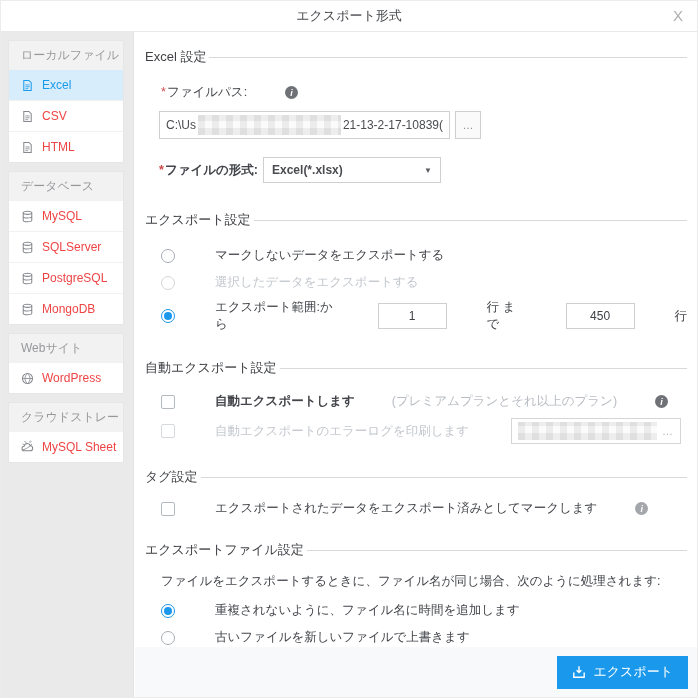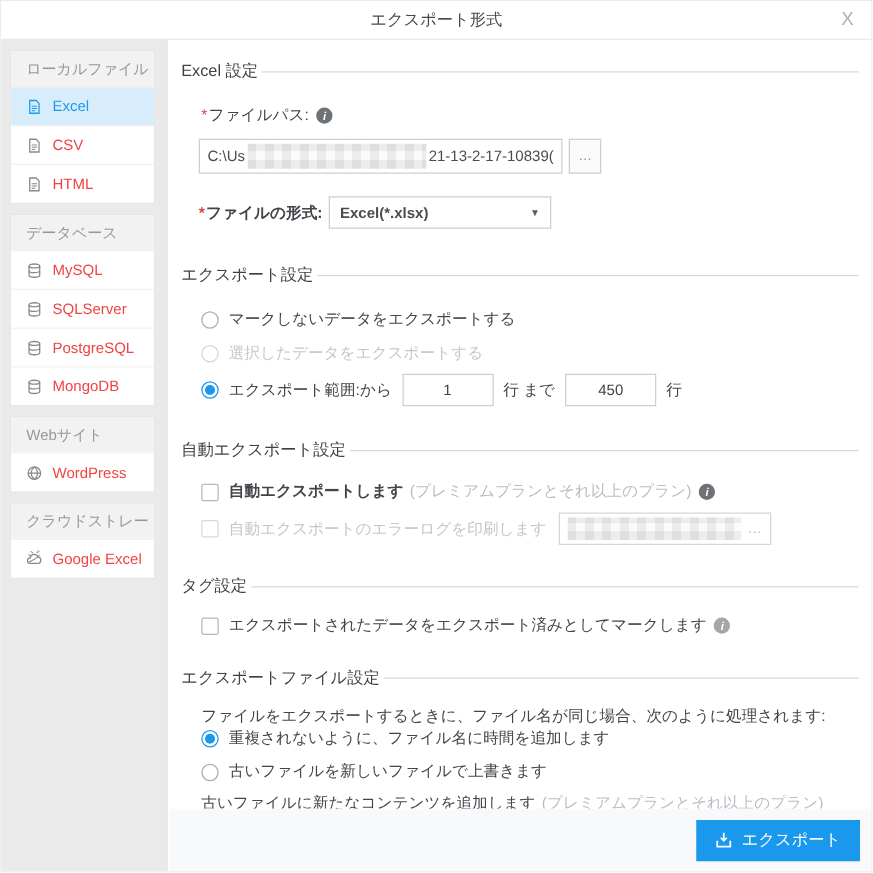--- a/index.html
+++ b/index.html
@@ -18,21 +18,21 @@
   .group-header{height:28px;line-height:28px;background:#f2f2f2;color:#97989b;font-size:12px;padding-left:12px;}
   .item{height:30px;display:flex;align-items:center;padding-left:12px;border-top:1px solid #f1f1f1;font-size:12px;color:#ef4444;background:#fff;cursor:pointer;}
   .item.selected{background:#d8edfb;color:#1b9bee;}
   .item .icn{display:flex;margin-right:8px;color:#85888d;}
   .item.selected .icn{color:#1b9bee;}
   
   .main{position:absolute;left:134px;top:31px;right:0;bottom:50px;background:#fff;padding:0 10px 0 10px;box-sizing:border-box;overflow:hidden;}
   .sec{display:flex;align-items:center;}
   .sec .sec-title{font-size:13px;color:#3f4145;white-space:nowrap;}
   .sec .rule{flex:1;height:1px;background:#d9d9d9;margin-left:3px;}
-  .indent{margin-left:16px;}
+  .indent{margin-left:16px;gap:32px;}
   .lbl{font-size:12.5px;color:#43454a;}
   .req{color:#cf4a4a;margin-right:1px;}
   .note{color:#b9bdc3;font-size:12.5px;}
   .row{display:flex;align-items:center;}
   .info{display:inline-flex;width:13px;height:13px;border-radius:50%;background:#6e7277;color:#fff;font-size:9px;align-items:center;justify-content:center;font-style:italic;font-weight:bold;margin-left:6px;flex:none;}
   .info.light{background:#a3a6ab;}
   .text-input{display:flex;align-items:center;border:1px solid #cfcfcf;height:28px;box-sizing:border-box;padding:0 6px;font-size:12px;color:#4a4c50;background:#fff;}
   .mosaic{align-self:stretch;margin:3px 2px;flex:1;
     background:
       repeating-linear-gradient(90deg,#ececec 0 7px,#fbfbfb 7px 14px),
@@ -49,21 +49,21 @@
   .checkbox.disabled{border-color:#d6d9dd;}
   .dis{color:#c3c7cd;}
   .num-input{width:73px;height:26px;border:1px solid #cfcfcf;box-sizing:border-box;text-align:center;line-height:24px;font-size:12px;color:#3f4145;background:#fff;}
   .err-input{display:flex;align-items:center;width:170px;height:26px;border:1px solid #d6d6d6;box-sizing:border-box;background:#fff;padding:0 4px;margin-left:10px;}
   .err-input .dots{color:#b5b5b5;font-size:11px;padding:0 3px;flex:none;cursor:pointer;}
   .bold{font-weight:bold;}
   
   .footer{position:absolute;left:134px;right:0;bottom:0;height:50px;background:#f7f9fb;display:flex;align-items:center;justify-content:flex-end;padding-right:9px;box-sizing:border-box;}
   .export-btn{display:flex;align-items:center;gap:7px;background:#1a98ec;color:#fff;height:33px;padding:0 15px;font-size:13px;border:none;cursor:pointer;font-family:inherit;text-align:center;}
   
-  .mt16{margin-top:16px;} .mt14{margin-top:14px;} .mt12{} .mt10{margin-top:10px;}
+  .mt16{margin-top:16px;} .mt14{margin-top:14px;} .mt12{margin-top:12px;} .mt10{margin-top:10px;}
   .mt8{margin-top:8px;} .mt18{margin-top:18px;} .mt26{margin-top:26px;} .mt28{margin-top:28px;} .mt24{margin-top:24px;}
 </style>
 </head>
 <body>
 
 <div class="dialog">
 
   <div class="titlebar">
     <div class="title">エクスポート形式</div>
     <div class="close-x">X</div>
@@ -156,21 +156,21 @@
     </div>
 
     <div class="group">
       <div class="group-header">クラウドストレージ</div>
       <div class="item">
         <span class="icn">
             <svg width="13" height="13" viewBox="0 0 14 14">
               <path d="M3.6 10.5a2.4 2.4 0 0 1-.2-4.8 3.4 3.4 0 0 1 6.6-.6 2.7 2.7 0 0 1-.3 5.4z" fill="none" stroke="currentColor" stroke-width="1.1"></path>
             </svg>
           </span>
-        <span>Google Excel</span>
+        <span>MySQL Sheet</span>
       </div>
     </div>
 
   </div>
 
   <div class="main">
 
     <div class="sec mt16">
       <span class="sec-title">Excel 設定</span>
       <div class="rule"></div>

